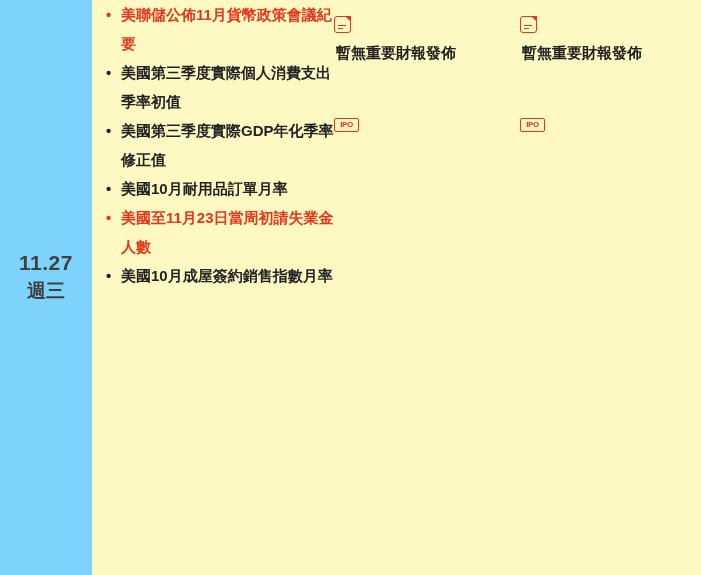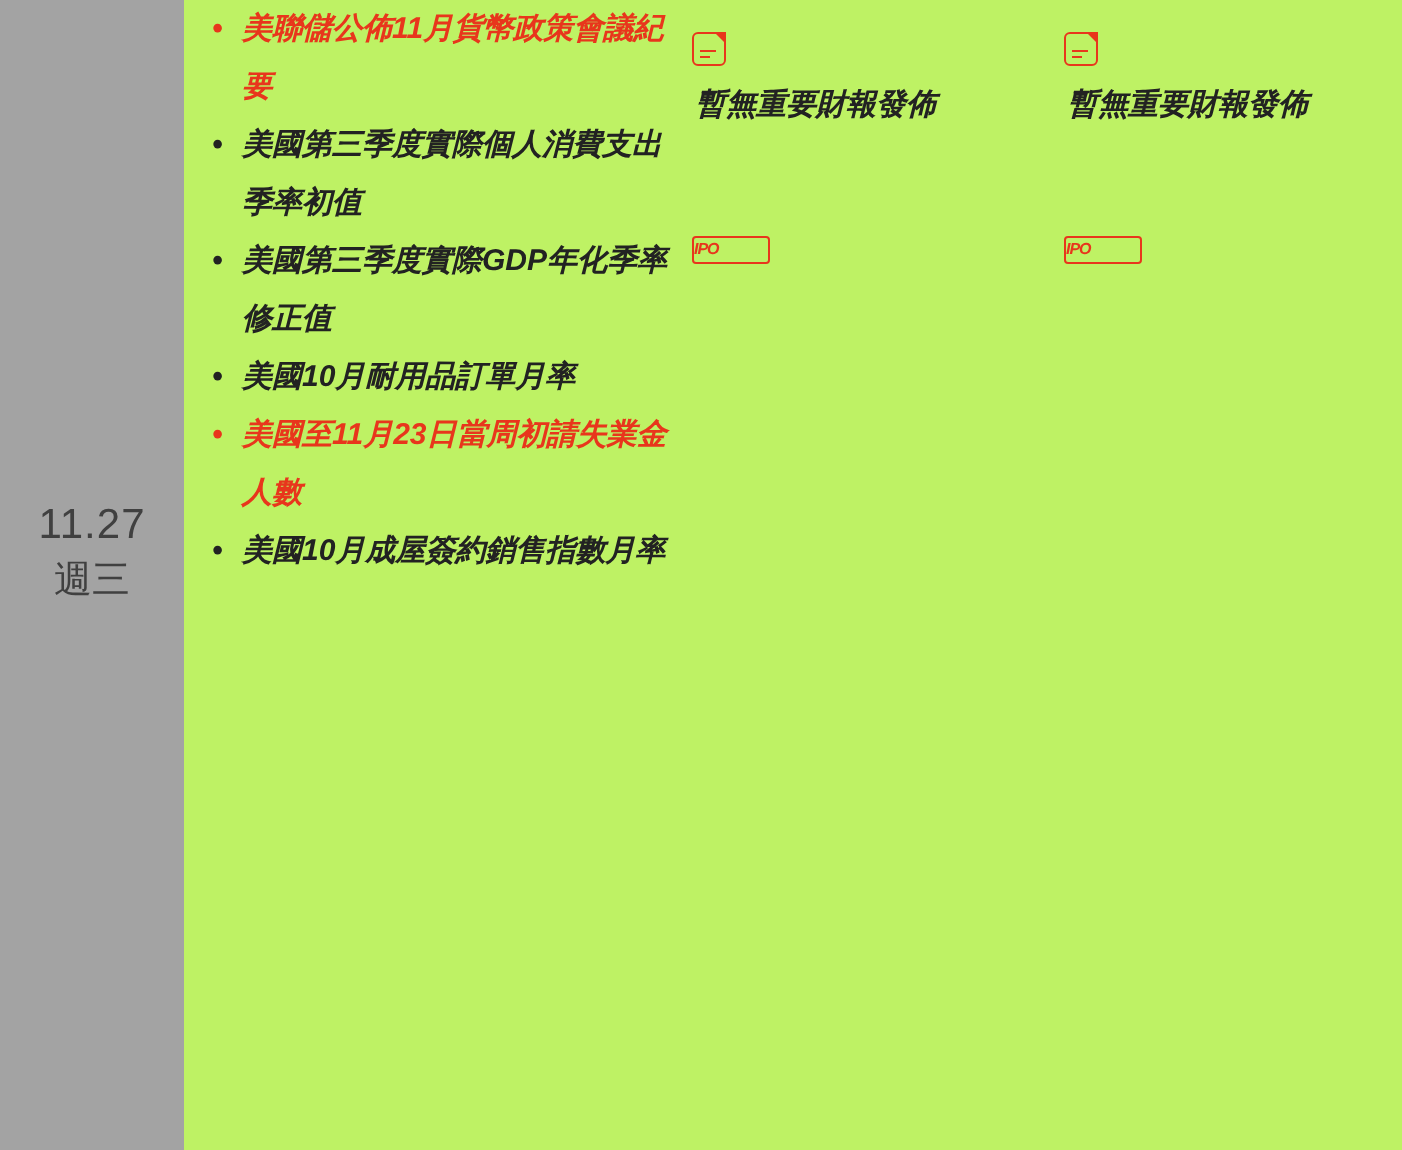--- a/index.html
+++ b/index.html
@@ -17,22 +17,23 @@
     position: relative;
     width: 701px;
     height: 575px;
     display: flex;
     flex-direction: row;
   }
   
   .date-col {
     width: 92px;
     flex: 0 0 92px;
-    background: #a3a3a3;
-    position: relative;
+    background: #7dd3fc;
+    position: relative;
+    font-weight: bold;
   }
   .date-block {
     position: absolute;
     top: 248px;
     left: 0;
     width: 92px;
     text-align: center;
     color: #3c3c3c;
   }
   .date-num {
@@ -44,22 +45,21 @@
   .date-day {
     font-size: 19px;
     line-height: 28px;
     color: #404040;
   }
   
   .content {
     flex: 1 1 auto;
     position: relative;
     padding: 0;
-    background: #bef264;
-    font-style: italic;
+    background: #fef9c3;
   }
   .col {
     position: absolute;
     top: 0;
   }
   .col-events { left: 12px; width: 230px; }
   .col-mid    { left: 242px; width: 175px; }
   .col-right  { left: 428px; width: 175px; }
 
   ul.bullets {
@@ -88,21 +88,21 @@
   }
   ul.bullets li.hot::before {
     color: #e8361c;
   }
   ul.bullets li.normal::before {
     color: #222222;
   }
 
   .section {
     position: absolute;
-    left: 12px;
+    left: 0;
     width: 100%;
   }
   .section-icon {
     width: 17px;
     height: 17px;
     display: block;
     margin-bottom: 8px;
   }
   .icon-box {
     position: relative;
@@ -126,29 +126,29 @@
     left: 3px;
     right: 4px;
     height: 1.4px;
     background: #e8361c;
   }
   .icon-box .l1 { top: 8px; }
   .icon-box .l2 { top: 11px; right: 7px; }
 
   .icon-ipo {
     position: relative;
-    width: 39px;
+    width: 25px;
     height: 14px;
     border: 1.4px solid #e8361c;
     border-radius: 2px;
     box-sizing: border-box;
     color: #e8361c;
     font-size: 8px;
     line-height: 12px;
-    text-align: left;
+    text-align: center;
     font-weight: 700;
     letter-spacing: -0.5px;
     margin-bottom: 10px;
   }
 
   .no-earnings {
     font-size: 15px;
     line-height: 24px;
     color: #222222;
     font-weight: 600;

